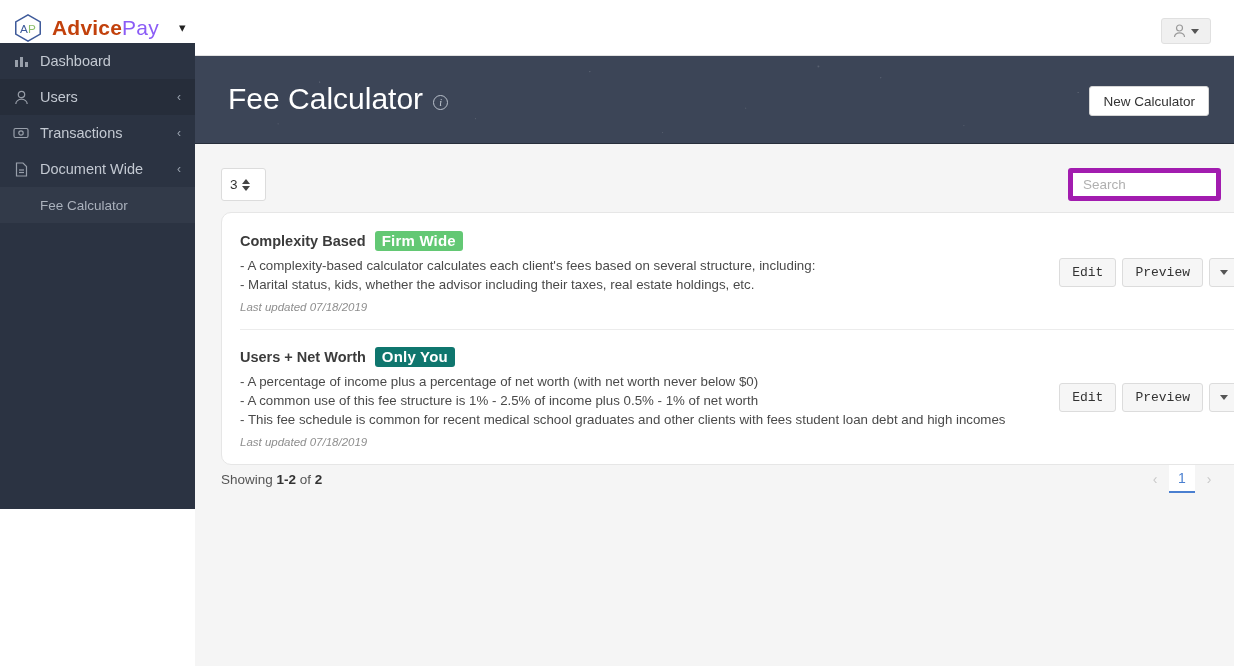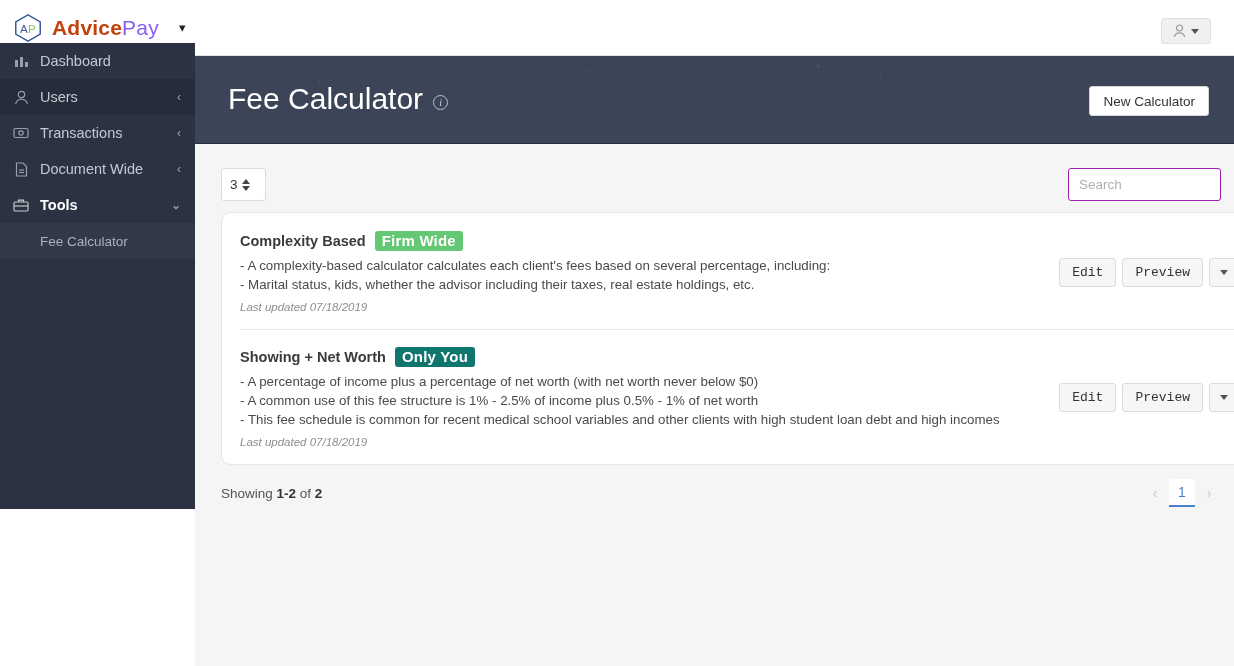--- a/index.html
+++ b/index.html
@@ -126,21 +126,21 @@
     background: #ffffff; border: 1px solid #dcdcdc; border-radius: 3px;
     display: flex; align-items: center; gap: 4px;
     font-size: 13.5px; color: #333; cursor: pointer;
   }
   .stepper { display: flex; flex-direction: column; gap: 2px; }
   .stepper .up { width:0;height:0;border-left:4px solid transparent;border-right:4px solid transparent;border-bottom:5px solid #444; }
   .stepper .dn { width:0;height:0;border-left:4px solid transparent;border-right:4px solid transparent;border-top:5px solid #444; }
   .search-box {
     position: absolute; right: 0; top: 0;
     width: 153px; height: 33px;
-    background: #ffffff; border: 1px solid #a21caf; border-radius: 3px;
+    background: #ffffff; border: 5px solid #a21caf; border-radius: 3px;
     padding: 0 10px; font-size: 13.5px; color: #333;
     font-family: inherit; outline: none;
   }
   .search-box::placeholder { color: #b0b0b0; }
 
   .card {
     position: absolute; top: 68px; left: 26px;
     width: 1039px; background: #ffffff;
     border: 1px solid #e6e6e6; border-radius: 10px;
   }
@@ -272,31 +272,20 @@
       <svg width="13" height="15" viewBox="0 0 13 15">
         <path d="M1.5 1 h6.5 l3.5 3.5 v9.5 h-10 z" fill="none" stroke="#c3c9d2" stroke-width="1.2"></path>
         <line x1="4" y1="8" x2="9" y2="8" stroke="#c3c9d2" stroke-width="1.2"></line>
         <line x1="4" y1="10.5" x2="9" y2="10.5" stroke="#c3c9d2" stroke-width="1.2"></line>
       </svg>
     </span>
     <span>Document Wide</span>
     <span class="chev">‹</span>
   </div>
 
-  <div class="nav-item bold">
-    <span class="ico">
-      <svg width="16" height="14" viewBox="0 0 16 14">
-        <rect x="1" y="4" width="14" height="9" rx="1.2" fill="none" stroke="#ffffff" stroke-width="1.2"></rect>
-        <path d="M5.5 4 V2.2 h5 V4" fill="none" stroke="#ffffff" stroke-width="1.2"></path>
-        <line x1="1" y1="8" x2="15" y2="8" stroke="#ffffff" stroke-width="1.2"></line>
-      </svg>
-    </span>
-    <span>Tools</span>
-    <span class="chev">⌄</span>
-  </div>
 
   <div class="nav-sub">
     <span>Fee Calculator</span>
   </div>
 </div>
 
 <div class="page-header">
   <div class="page-title">
     <span>Fee Calculator</span>
     <span class="info-icon">i</span>
@@ -318,56 +307,56 @@
   </div>
 
   <div class="card">
 
     <div class="row">
       <div class="row-main">
         <div class="row-title-line">
           <span class="row-title">Complexity Based</span>
           <span class="badge green">Firm Wide</span>
         </div>
-        <div class="desc-line">- A complexity-based calculator calculates each client's fees based on several percentage, including:</div>
+        <div class="desc-line">- A complexity-based calculator calculates each client's fees based on several structure, including:</div>
         <div class="desc-line">- Marital status, kids, whether the advisor including their taxes, real estate holdings, etc.</div>
         <div class="last-updated">Last updated 07/18/2019</div>
       </div>
       <div class="row-actions">
         <button class="btn">Edit</button>
         <button class="btn">Preview</button>
         <button class="btn caret-btn">
           <span class="cv"></span>
         </button>
       </div>
     </div>
 
     <div class="row">
       <div class="row-main">
         <div class="row-title-line">
-          <span class="row-title">Showing + Net Worth</span>
+          <span class="row-title">Users + Net Worth</span>
           <span class="badge blue">Only You</span>
         </div>
         <div class="desc-line">- A percentage of income plus a percentage of net worth (with net worth never below $0)</div>
         <div class="desc-line">- A common use of this fee structure is 1% - 2.5% of income plus 0.5% - 1% of net worth</div>
-        <div class="desc-line">- This fee schedule is common for recent medical school variables and other clients with high student loan debt and high incomes</div>
+        <div class="desc-line">- This fee schedule is common for recent medical school graduates and other clients with fees student loan debt and high incomes</div>
         <div class="last-updated">Last updated 07/18/2019</div>
       </div>
       <div class="row-actions">
         <button class="btn">Edit</button>
         <button class="btn">Preview</button>
         <button class="btn caret-btn">
           <span class="cv"></span>
         </button>
       </div>
     </div>
 
   </div>
 
-  <div class="footer" id="footer" style="top: 335px; gap: 24px;">
+  <div class="footer" id="footer" style="top: 321px; gap: 24px;">
     <div class="showing">
       <span>Showing </span><b>1-2</b><span> of </span><b>2</b>
     </div>
     <div class="pager">
       <span class="pg-arrow">‹</span>
       <span class="pg-num">1</span>
       <span class="pg-arrow">›</span>
     </div>
   </div>
 </div>

